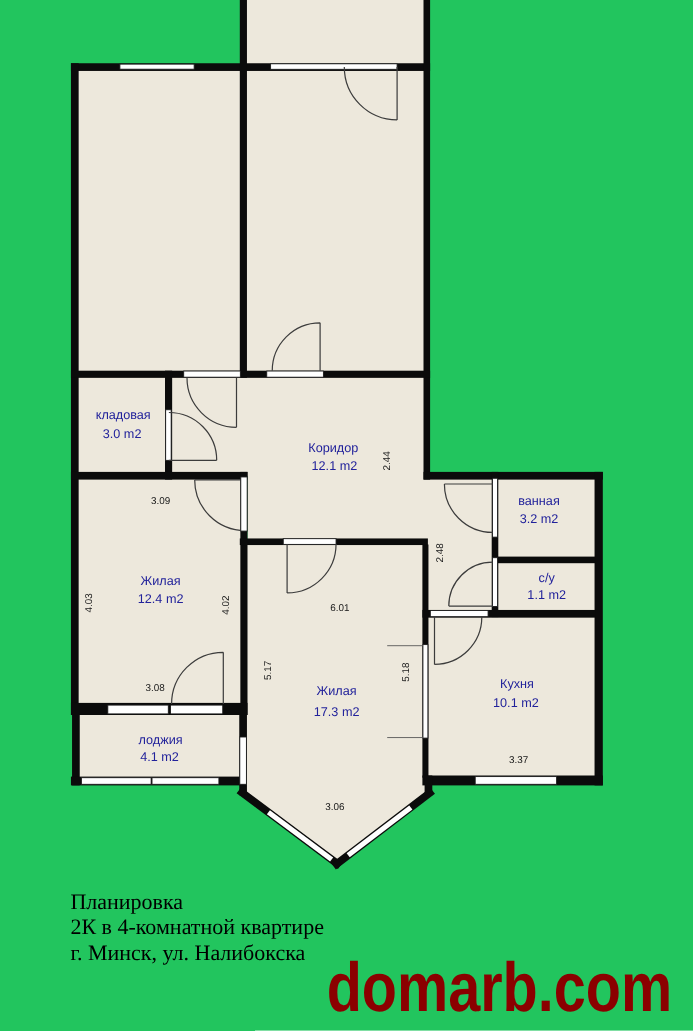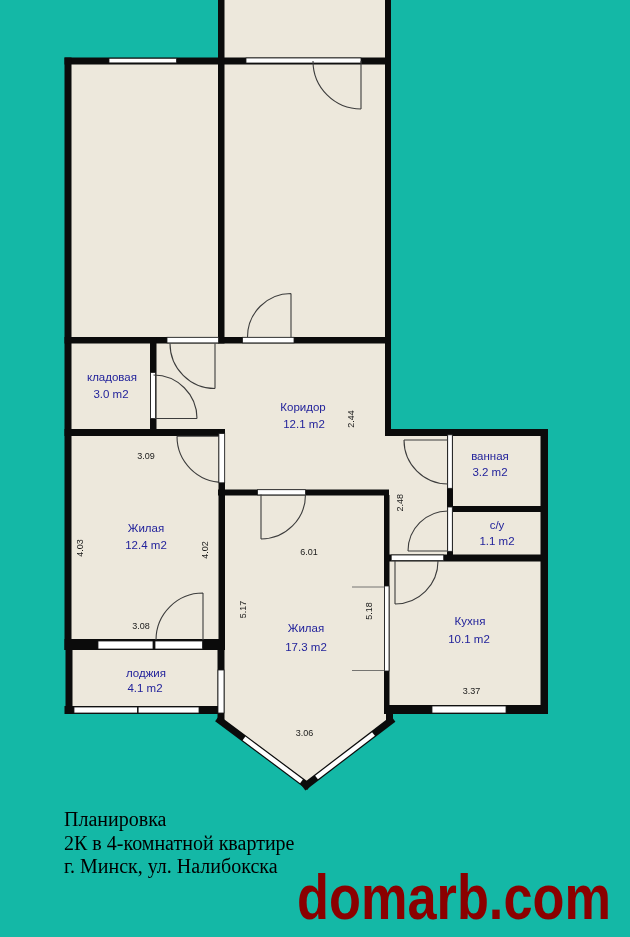--- a/index.html
+++ b/index.html
@@ -1,16 +1,16 @@
 <!DOCTYPE html>
 <html><head>
 <meta charset="utf-8">
 <style>
   html,body{margin:0;padding:0;background:#ffffff;}
-  #page{position:relative;width:630px;height:937px;background:#14b8a6;overflow:hidden;}
+  #page{position:relative;width:630px;height:937px;background:#22c55e;overflow:hidden;}
   svg{position:absolute;left:0;top:0;}
   .rl{font-family:"Liberation Sans",sans-serif;fill:#22229b;font-size:11.5px;text-anchor:middle;}
   .dm{font-family:"Liberation Sans",sans-serif;fill:#1a1a1a;font-size:9px;text-anchor:middle;}
 </style>
 </head>
 <body>
 <div id="page">
 <svg width="630" height="937" viewBox="0 0 630 937">
 
   <g>

